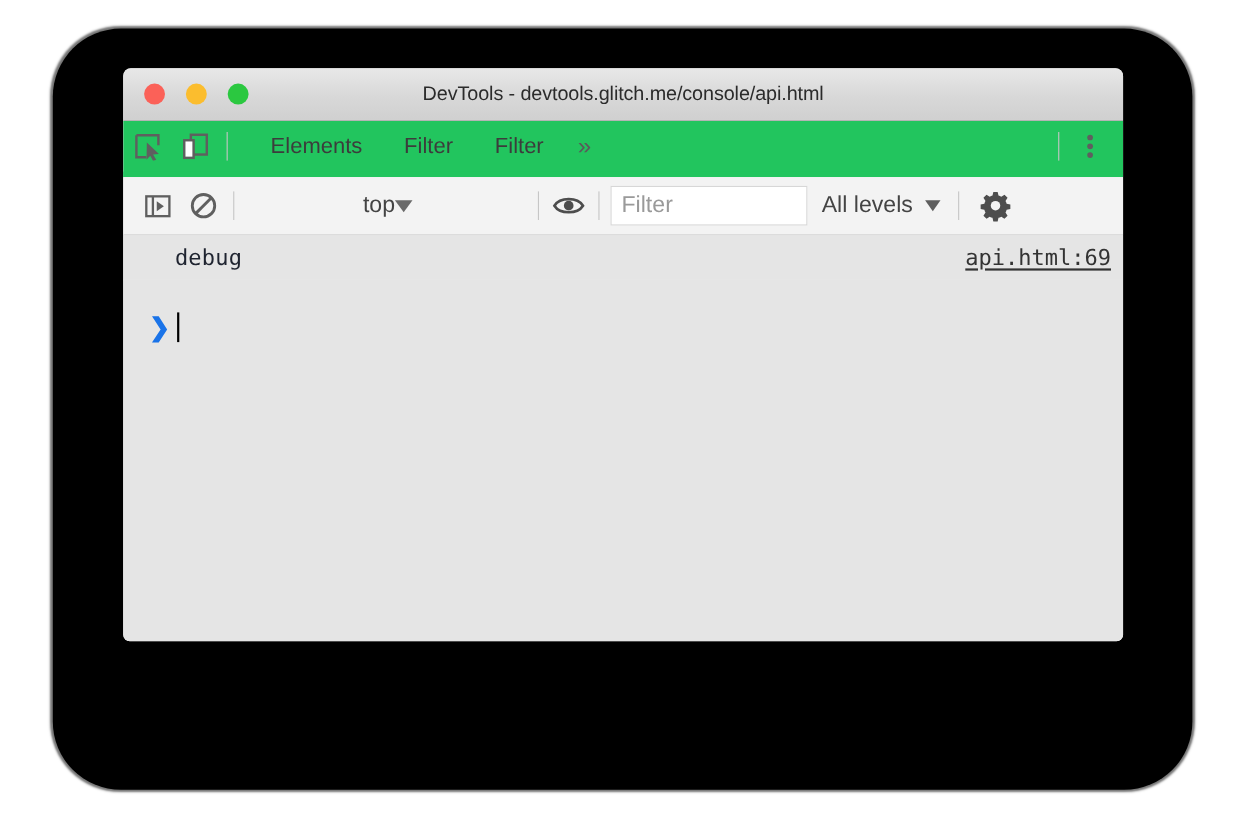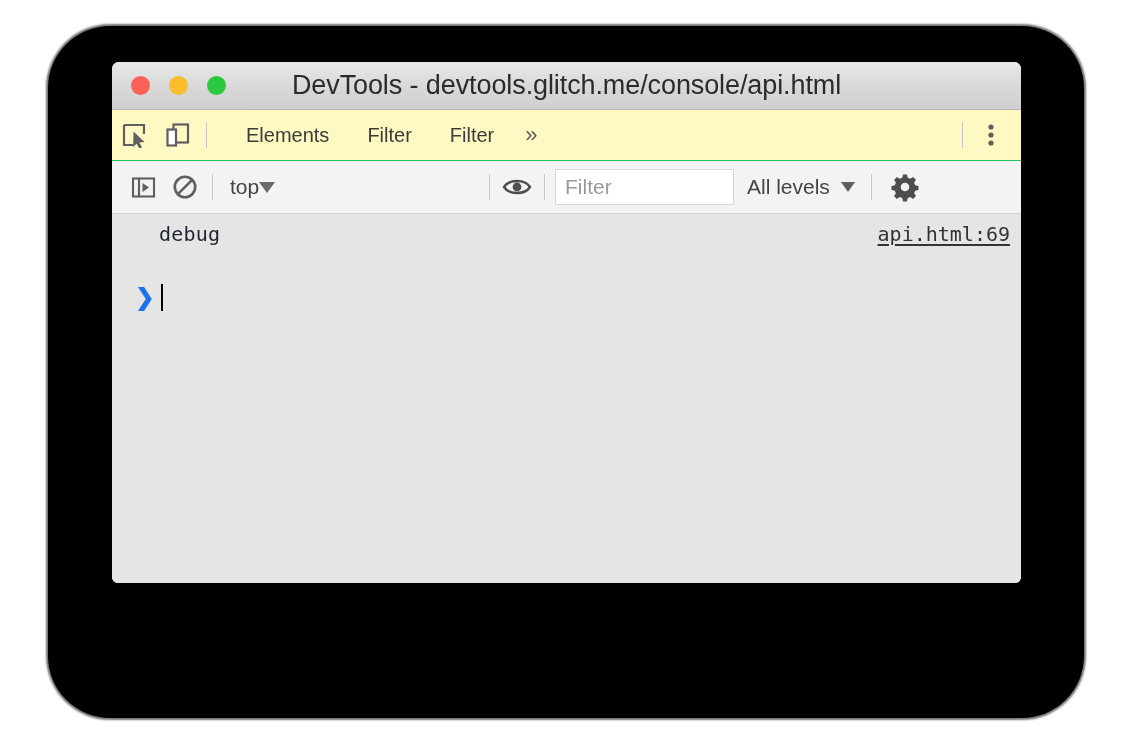--- a/index.html
+++ b/index.html
@@ -64,33 +64,33 @@
     width: 19px;
     height: 19px;
     border-radius: 50%;
   }
   .light.red    { background: #fb6158; }
   .light.yellow { background: #fbbd2e; }
   .light.green  { background: #2bc840; }
   #window-title {
     width: 100%;
     text-align: center;
-    font-size: 27px;
+    font-size: 18px;
     color: #2b2b2b;
     letter-spacing: -0.1px;
     user-select: none;
   }
 
   
   #tabbar {
     position: relative;
     height: 51px;
     flex: 0 0 51px;
-    background: #fef9c3;
-    border-bottom: 1px solid #22c55e;
+    background: #22c55e;
+    border-bottom: 5px solid #22c55e;
     box-sizing: border-box;
     display: flex;
     align-items: center;
     justify-content: space-between;
   }
   .tb-icon-btn {
     width: 44px;
     height: 44px;
     display: flex;
     align-items: center;
@@ -156,21 +156,21 @@
     display: flex;
     align-items: center;
     justify-content: center;
     cursor: default;
   }
   #context-select {
     width: 264px;
     height: 40px;
     display: flex;
     align-items: center;
-    justify-content: flex-start;
+    justify-content: center;
     padding: 0 10px 0 9px;
     box-sizing: border-box;
     cursor: default;
     user-select: none;
   }
   #context-label { font-size: 21px; color: #444; }
   .caret-down {
     width: 0; height: 0;
     border-left: 8px solid transparent;
     border-right: 8px solid transparent;

